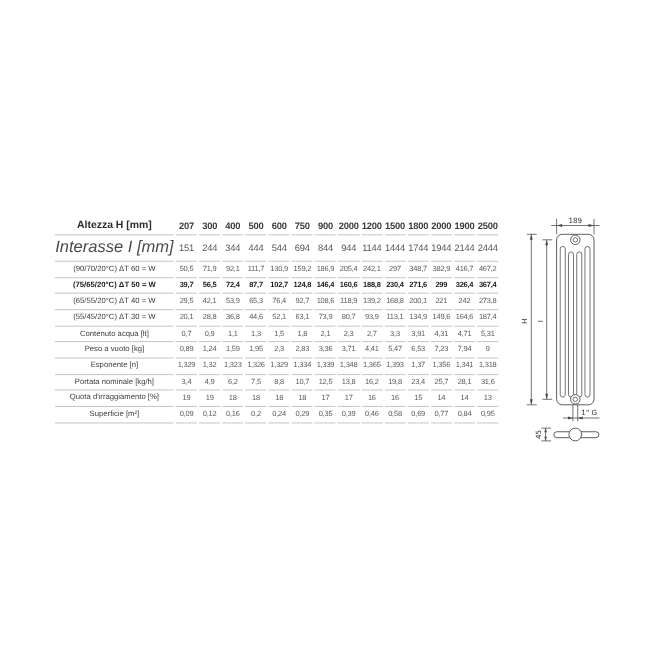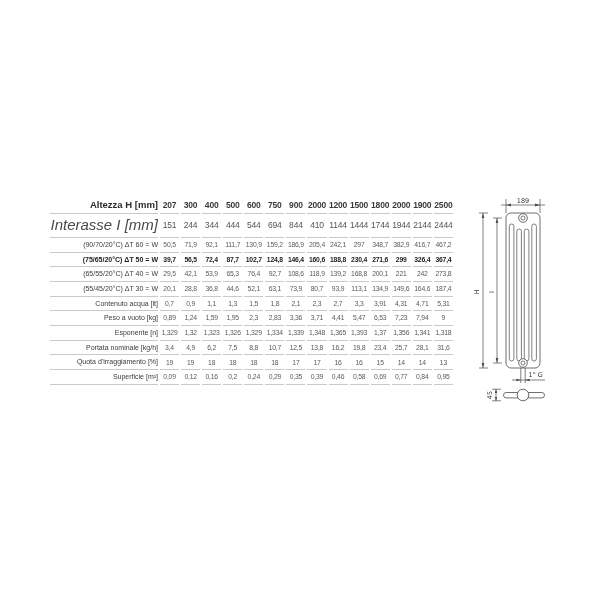--- a/index.html
+++ b/index.html
@@ -15,21 +15,21 @@
   }
   table.tech {
     border-collapse:separate; border-spacing:2px 0; width:407px;
     table-layout:fixed; margin-top:1px;
   }
   table.tech td {
     border-bottom:1px solid var(--table-line,#c9c9c9);
     padding:3px 0 3px; line-height:1.1; white-space:nowrap; overflow:hidden;
   }
   td.lbl {
-    width:108px; text-align:right; color:var(--label-text,#3a3a3a);
+    width:108px; text-align:center; color:var(--label-text,#3a3a3a);
     font-size:7px; padding-left:2px;
   }
   td.val {
     text-align:center; color:var(--value-text,#5a5a5a);
     font-size:6.8px; letter-spacing:-0.2px;
   }
   tr.row-header td.lbl { font-size:9.5px; font-weight:bold; color:#2b2b2b; }
   tr.row-header td.val { font-size:8.5px; font-weight:bold; color:#3a3a3a; }
   tr.row-large  td.lbl { font-size:15px; color:#4a4a4a;font-style:italic; }
   tr.row-large  td.val { font-size:8.5px; color:#555; }
@@ -66,21 +66,21 @@
         </tr>
         <tr class="row-large">
           <td class="lbl">Interasse I [mm]</td>
           <td class="val">151</td>
           <td class="val">244</td>
           <td class="val">344</td>
           <td class="val">444</td>
           <td class="val">544</td>
           <td class="val">694</td>
           <td class="val">844</td>
-          <td class="val">410</td>
+          <td class="val">944</td>
           <td class="val">1144</td>
           <td class="val">1444</td>
           <td class="val">1744</td>
           <td class="val">1944</td>
           <td class="val">2144</td>
           <td class="val">2444</td>
         </tr>
         <tr>
           <td class="lbl">(90/70/20°C) ΔT 60 = W</td>
           <td class="val">50,5</td>

